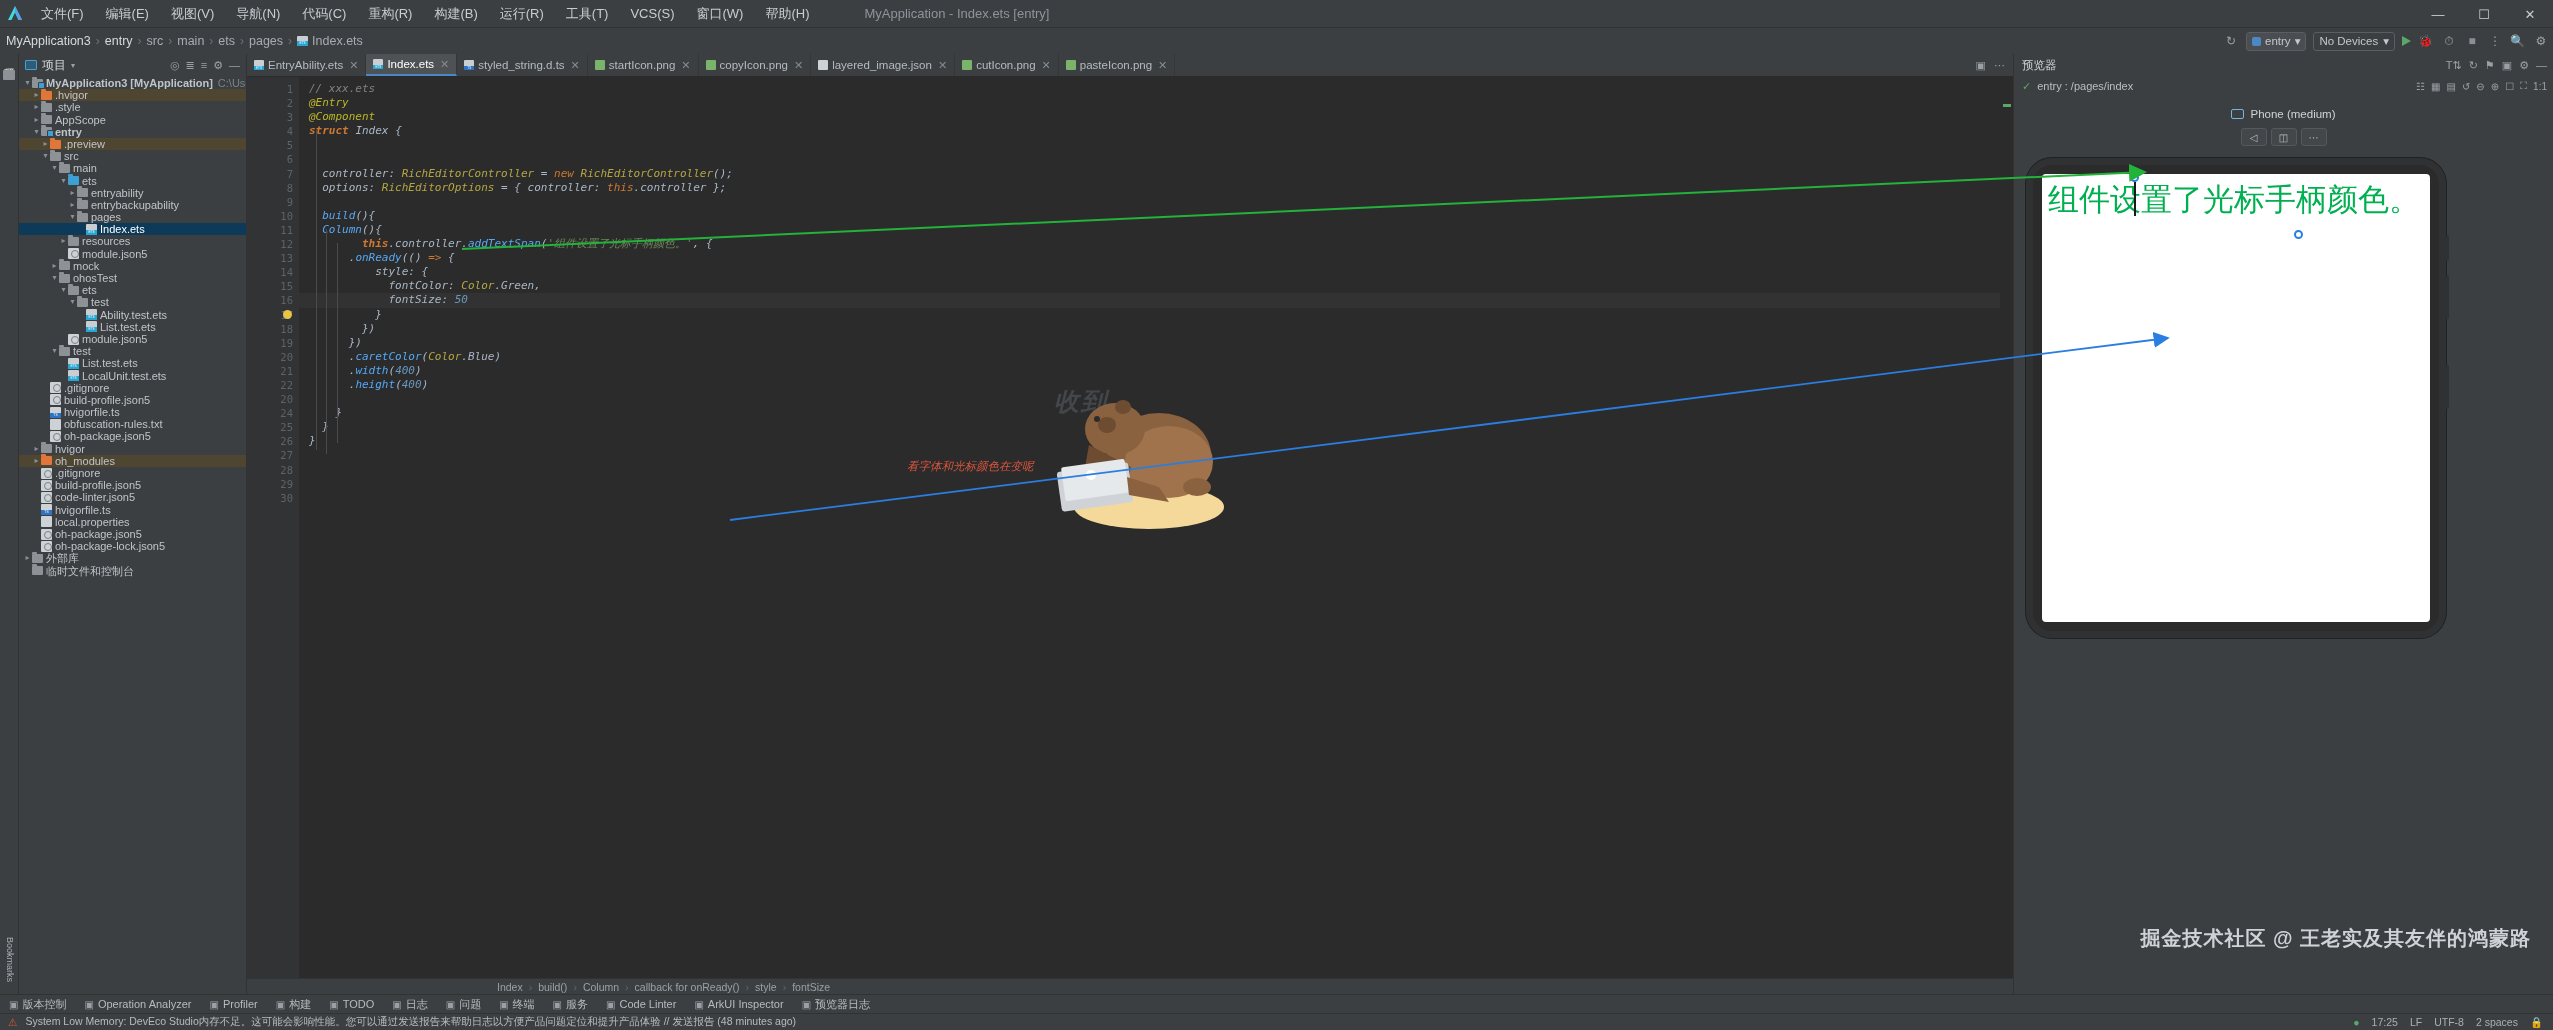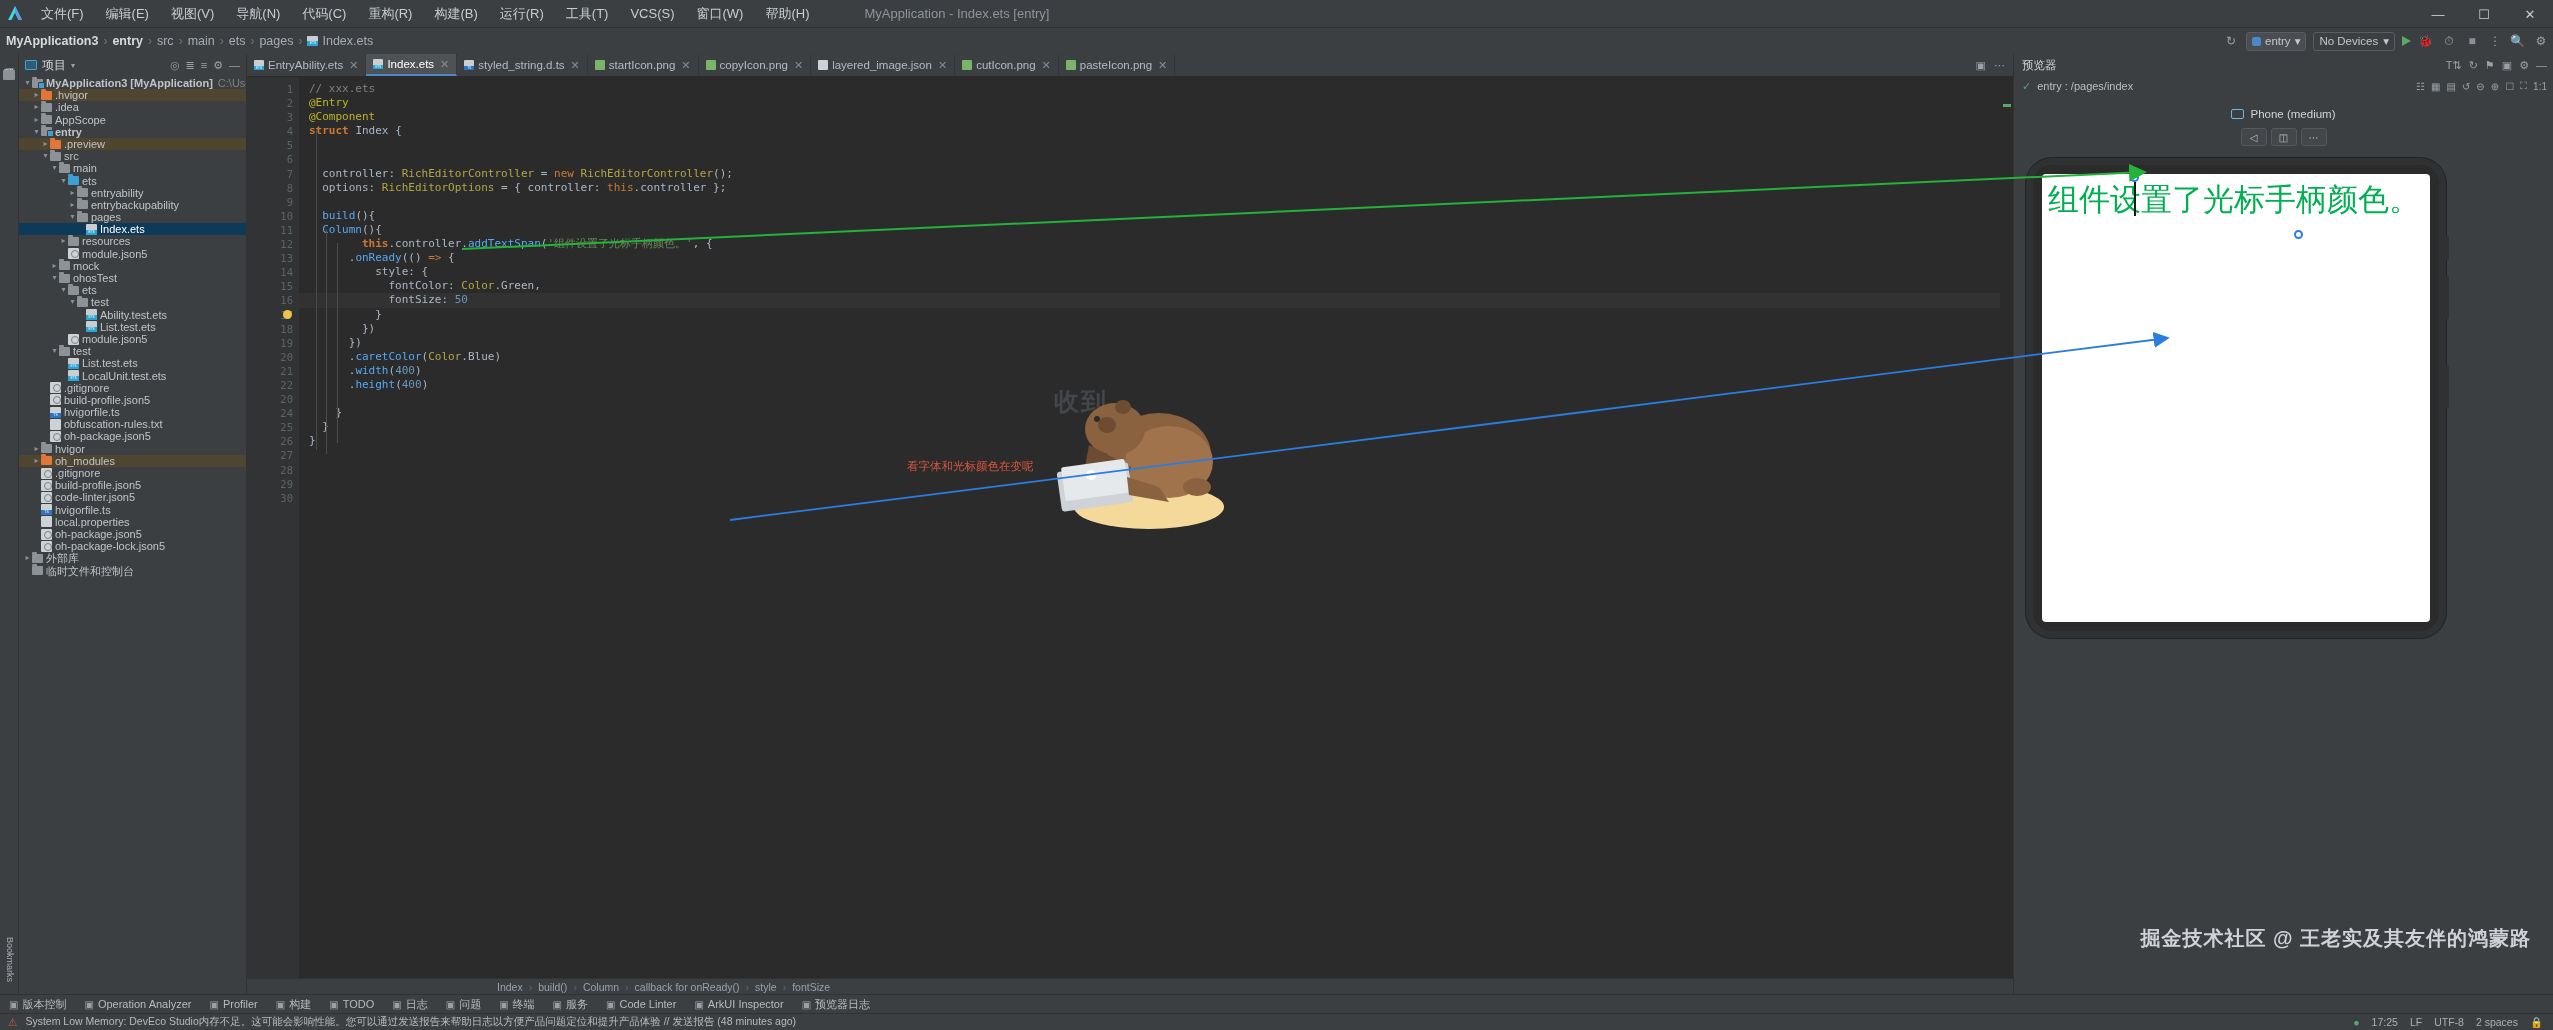--- a/index.html
+++ b/index.html
@@ -27,21 +27,21 @@
   }
   .win-ctrl { position:absolute; right:0; top:0; height:28px; display:flex; }
   .win-btn { width:46px; height:28px; display:flex; align-items:center; justify-content:center; color:#c8cdd2; font-size:13px;}
 
   
   .navbar {
     height: 26px; background: #3c3f41; display:flex; align-items:center;
     flex: 0 0 26px; padding-left: 6px; position:relative;
   }
   .crumb { font-size: 12.5px; color:#a6acb3; display:flex; align-items:center; }
-  .crumb.b { color:#d6dadd; font-weight:bold; }
+  .crumb.b { color:#d6dadd; font-weight:normal; }
   .crumb-sep { color:#6d7276; margin:0 5px; font-size:12px; }
   .navbar-right { position:absolute; right:4px; top:0; height:26px; display:flex; align-items:center; gap:7px; }
   .nb-icon { width:16px;height:16px; display:flex; align-items:center; justify-content:center; color:#9aa0a6; font-size:12px; }
   .run-cfg {
     height:19px; background:#4a4e52; border:1px solid #5a5e62; border-radius:3px;
     display:flex; align-items:center; padding:0 5px; gap:4px; font-size:11.5px; color:#c3c8cc;
   }
   .dev-sel {
     height:19px; border:1px solid #5a5e62; border-radius:3px; background:#3c3f41;
     display:flex; align-items:center; padding:0 5px; gap:5px; font-size:11.5px; color:#c3c8cc;
@@ -134,21 +134,21 @@
   .gutter {
     width:52px; flex:0 0 52px; background:#313335; font-family:"DejaVu Sans Mono", monospace;
     font-size:10.5px; color:#606366; text-align:right; padding-top:5px; position:relative;
   }
   .gln { height:14.1px; line-height:14.1px; padding-right:6px; position:relative; }
   .fold { position:absolute; right:-9px; top:3px; width:8px; height:8px; border:1px solid #6a6d70; border-radius:1px; color:#8b8f93; font-size:7px; line-height:6px; text-align:center; background:#313335;}
   .bulb { position:absolute; left:36px; width:9px;height:9px; background:#e8c547; border-radius:50%; }
 
   .code {
     flex:1; position:relative; background:#2b2b2b; font-family:"DejaVu Sans Mono", monospace;
-    font-size:11px; padding-top:5px; overflow:hidden; min-width:0;
+    font-size:11px; padding-top:5px; overflow:hidden; min-width:0;font-style:italic;
   }
   .cl { height:14.1px; line-height:14.1px; white-space:pre; padding-left:10px; }
   .cl.hl { background:#323232; }
   .kw { color:#cc7832; }
   .kw2 { color:#cc7832; font-weight:bold; }
   .cmt { color:#808080; }
   .ann { color:#bbb529; }
   .fn { color:#56a8f5; }
   .typ { color:#b5a642;margin-top:48px; }
   .cls { color:#a9b7c6; }
@@ -351,21 +351,21 @@
             <span class="grey-dim" style="margin-left: 5px;">C:\Users\MSN\DevEcoS</span>
           </div>
           <div class="row mod" style="padding-left: 13px;">
             <span class="arrow">▸</span>
             <span class="ficon f-orange"></span>
             <span>.hvigor</span>
           </div>
           <div class="row" style="padding-left: 13px;">
             <span class="arrow">▸</span>
             <span class="ficon f-grey"></span>
-            <span>.idea</span>
+            <span>.style</span>
           </div>
           <div class="row" style="padding-left: 13px;">
             <span class="arrow">▸</span>
             <span class="ficon f-grey"></span>
             <span>AppScope</span>
           </div>
           <div class="row" style="padding-left: 13px;">
             <span class="arrow">▾</span>
             <span class="ficon f-mod"></span>
             <span class="bold">entry</span>

